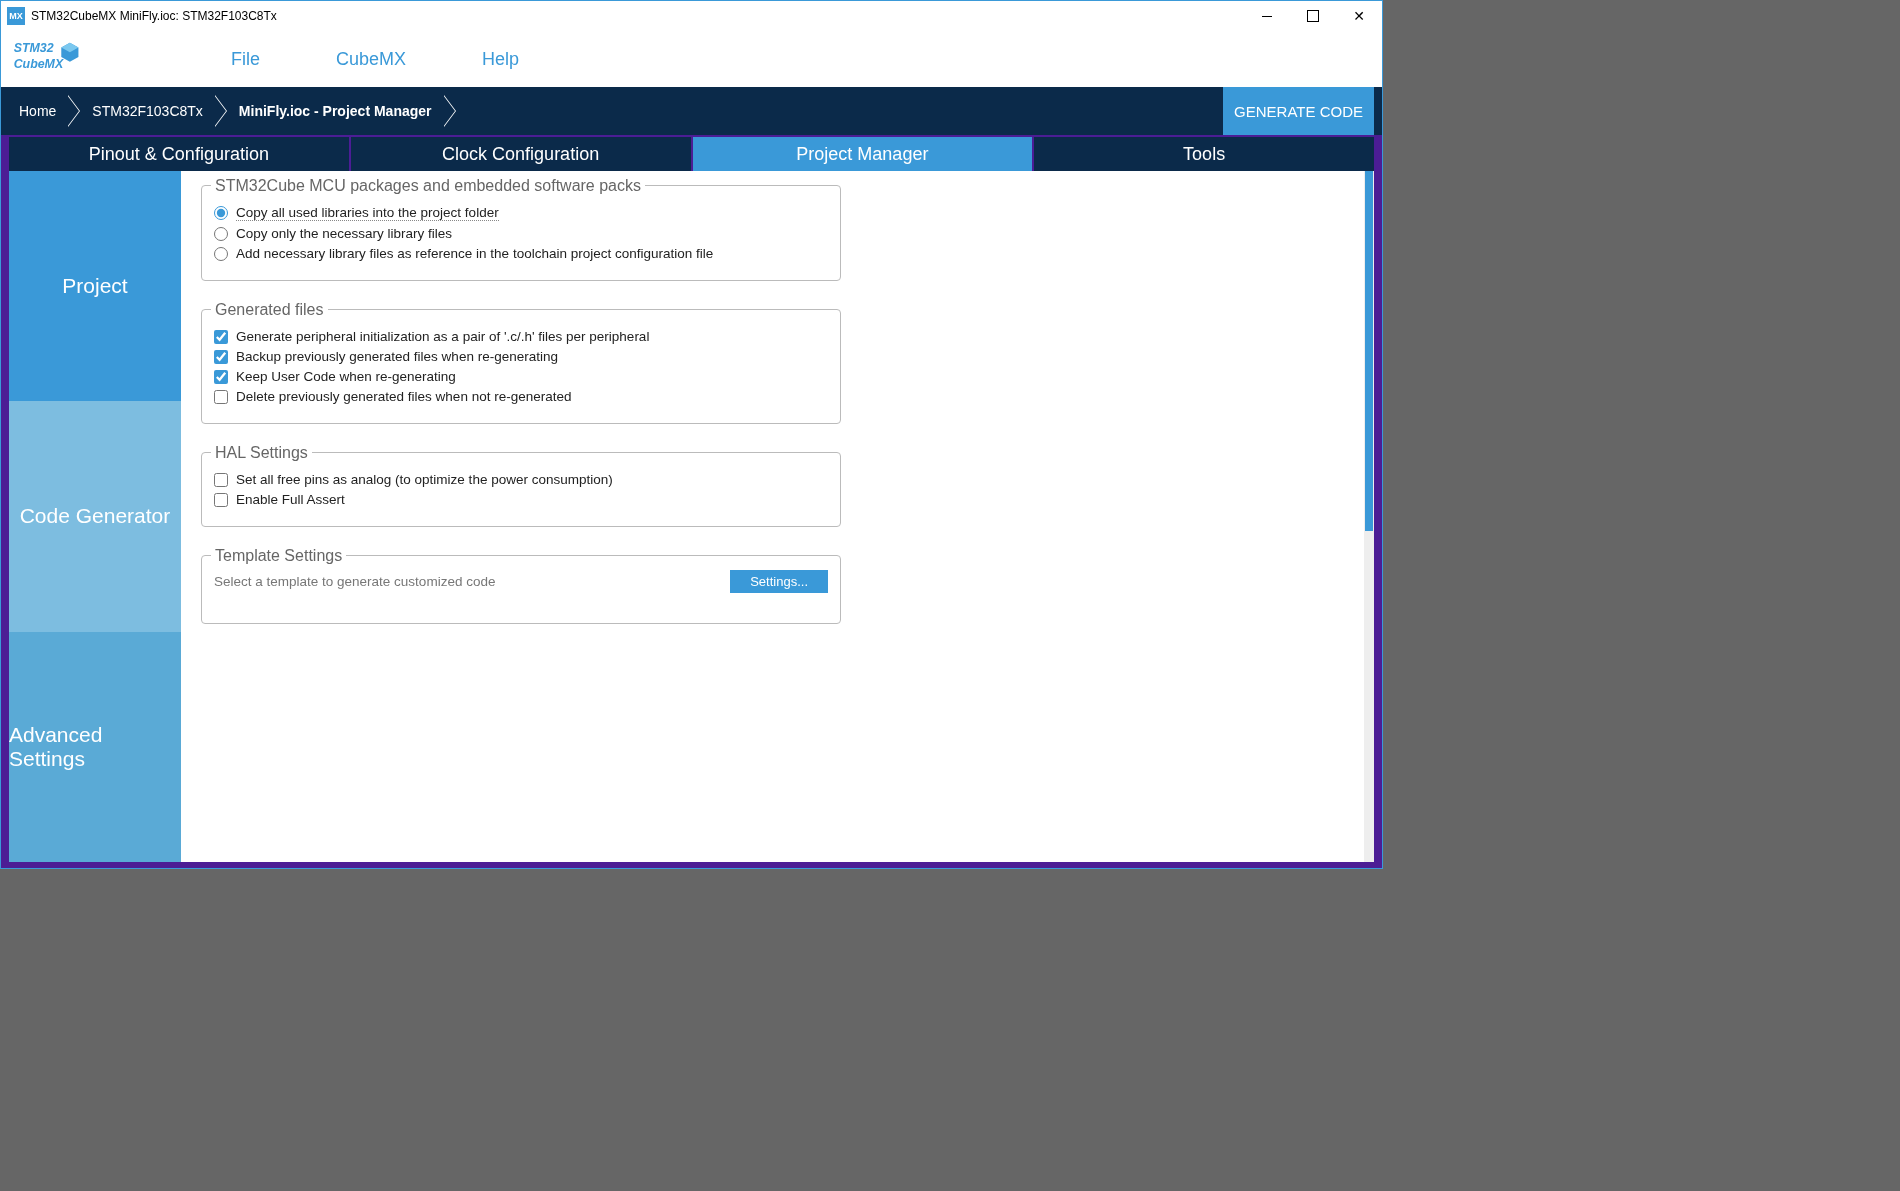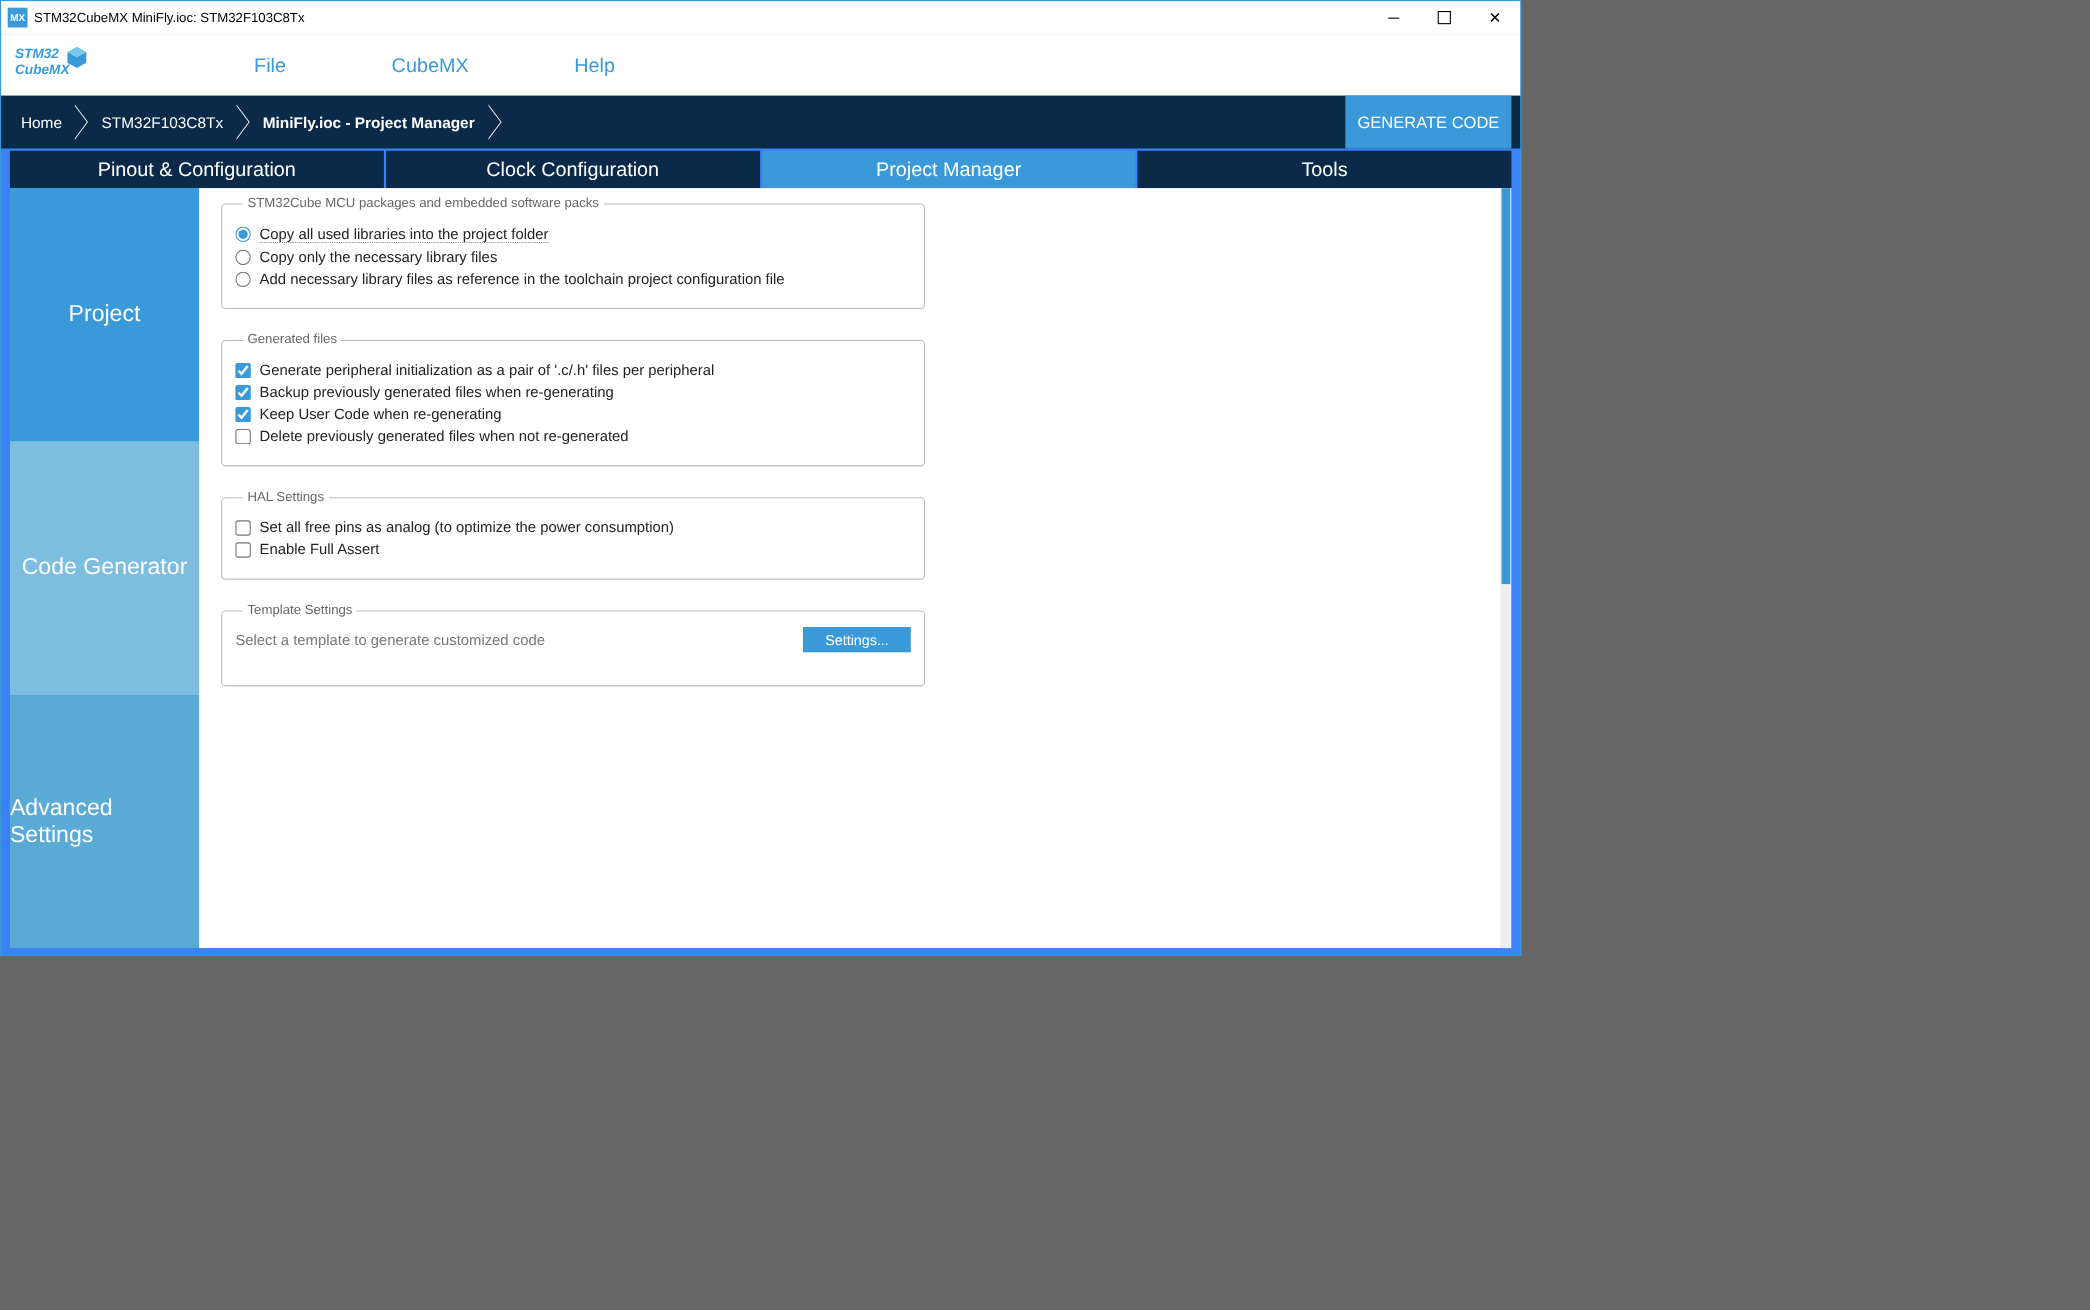--- a/index.html
+++ b/index.html
@@ -1,31 +1,31 @@
 <!DOCTYPE html>
 <html><head>
 <meta charset="utf-8">
 <style>
 * { box-sizing: border-box; margin: 0; padding: 0; }
 body { font-family: "Segoe UI", Arial, sans-serif; background: #666; overflow: hidden; }
 
-.window { width: 1383px; height: 869px; background: #3b82f6; border: 1px solid #3a99d8; position: relative; display: flex; flex-direction: column; }
+.window { width: 1383px; height: 869px; background: #4c1d95; border: 1px solid #3a99d8; position: relative; display: flex; flex-direction: column; }
 
 .titlebar { height: 30px; background: #fff; display: flex; align-items: center; padding-left: 6px; border-bottom: 0; }
 .titlebar .appicon { width: 18px; height: 18px; background: #3a99d8; color: #fff; font-size: 9px; font-weight: bold; display: flex; align-items: center; justify-content: center; margin-right: 6px; }
 .titlebar .title { font-size: 12px; color: #000; }
 .titlebar .winbtns { margin-left: auto; display: flex; }
 .titlebar .winbtn { width: 46px; height: 30px; display: flex; align-items: center; justify-content: center; font-family: "Segoe UI Symbol", Arial; font-size: 11px; color: #000; cursor: default; }
 .titlebar .winbtn.min::before { content: ""; width: 10px; border-top: 1px solid #000; display: block; }
 .titlebar .winbtn.max::before { content: ""; width: 10px; height: 10px; border: 1px solid #000; display: block; }
 .titlebar .winbtn.close { font-size: 14px; }
 
 .menubar { height: 56px; background: #fff; display: flex; align-items: center; padding: 0 12px; }
 .logo { width: 68px; height: 40px; margin-right: 40px; }
-.menubar .menuitems { display: flex; gap: 96px; margin-left: 110px; }
+.menubar .menuitems { display: flex; gap: 76px; margin-left: 110px; }
 .menubar .menuitem { color: #3a99d8; font-size: 18px; cursor: pointer; }
 .menubar .spacer { flex: 1; }
 .menubar .socialicons { display: flex; gap: 18px; align-items: center; }
 
 .breadcrumbs { height: 48px; background: #0b2a4a; display: flex; align-items: center; padding-left: 6px; color: #fff; font-size: 14px; }
 .bc-item { display: flex; align-items: center; padding: 0 12px; height: 100%; position: relative; }
 .bc-arrow { width: 0; height: 0; border-top: 16px solid transparent; border-bottom: 16px solid transparent; border-left: 12px solid #fff; position: relative; }
 .bc-arrow::after { content: ""; position: absolute; left: -13px; top: -16px; border-top: 16px solid transparent; border-bottom: 16px solid transparent; border-left: 12px solid #0b2a4a; }
 .bc-item.active { font-weight: bold; }
 .bc-gen { margin-left: auto; background: #3a99d8; color: #fff; font-weight: normal; padding: 0 11px; height: 100%; display: flex; align-items: center; font-size: 15px; margin-right: 8px; text-align: right; }
@@ -37,21 +37,21 @@
 
 .content { flex: 1; display: flex; margin: 0 8px 6px 8px; position: relative; overflow: hidden; }
 .sidebar { width: 172px; display: flex; flex-direction: column; }
 .side-item { flex: 1; display: flex; align-items: center; justify-content: center; color: #fff; font-size: 21px; cursor: pointer; }
 .side-item.sel { background: #3a99d8; }
 .side-item.a { background: #7dbde0; }
 .side-item.b { background: #5aaad6; }
 
 .mainpane { flex: 1; background: #fff; padding: 14px 20px; overflow: auto; position: relative; }
 .fieldset { border: 1px solid #bbb; border-radius: 4px; padding: 14px 12px 14px 12px; margin-bottom: 28px; position: relative; width: 640px; }
-.fieldset .legend { position: absolute; top: -9px; left: 19px; background: #fff; padding: 0 4px; color: #666; font-size: 12px; }
+.fieldset .legend { position: absolute; top: -9px; left: 9px; background: #fff; padding: 0 4px; color: #666; font-size: 16px; }
 .opt { display: flex; align-items: center; margin: 5px 0; font-size: 13.5px; color: #222; }
 .opt input[type="radio"], .opt input[type="checkbox"] { margin-right: 8px; width: 14px; height: 14px; accent-color: #3a99d8; }
 .opt .dotted { border-bottom: 1px dotted #888; }
 
 .tmpl-row { display: flex; align-items: center; justify-content: space-between; }
 .tmpl-text { color: #777; font-size: 13.5px; }
 .settings-btn { background: #3a99d8; color: #fff; border: none; padding: 4px 20px; font-size: 13px; cursor: pointer; }
 
 .vscroll { position: absolute; right: 0; top: 0; bottom: 0; width: 10px; background: #eee; }
 .vscroll .thumb { position: absolute; left: 1px; right: 1px; top: 0; height: 360px; background: #3a99d8; border-radius: 0; }

